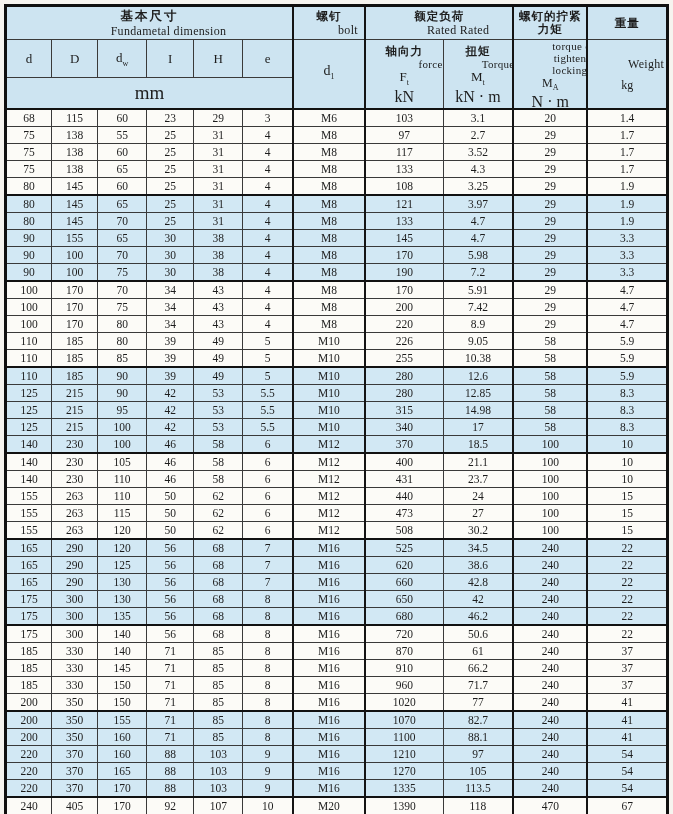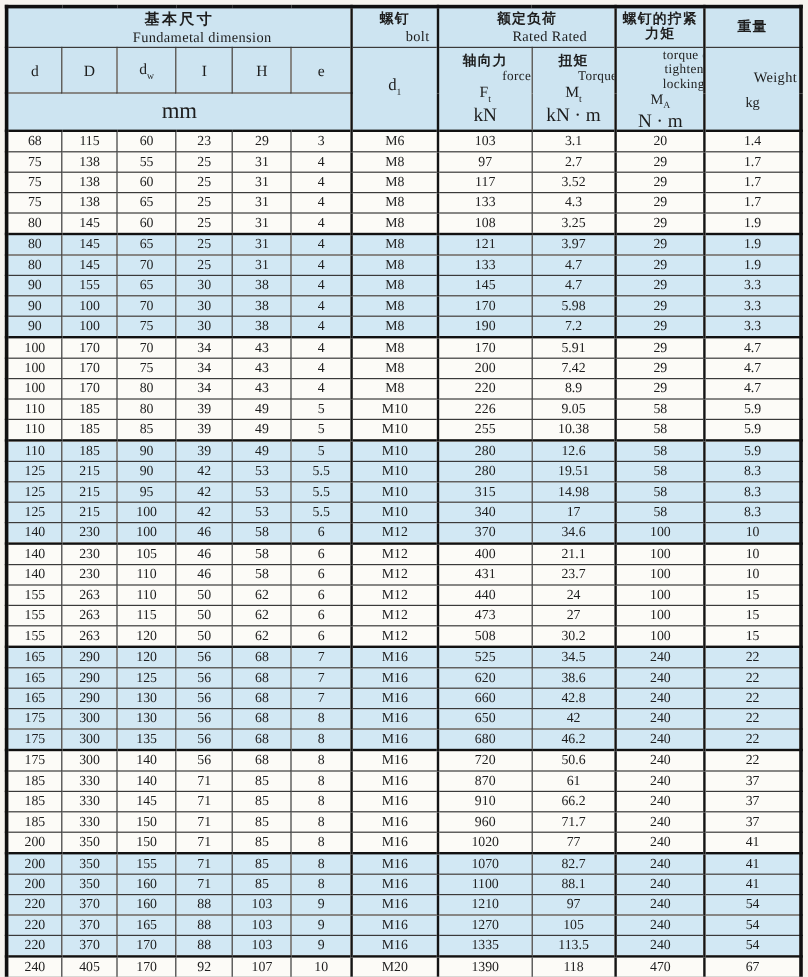--- a/index.html
+++ b/index.html
@@ -352,21 +352,21 @@
         </tr>
         <tr class="shaded">
           <td>125</td>
           <td>215</td>
           <td>90</td>
           <td>42</td>
           <td>53</td>
           <td>5.5</td>
           <td class="vthick">M10</td>
           <td class="vthick">280</td>
-          <td>19.51</td>
+          <td>12.85</td>
           <td class="vthick">58</td>
           <td class="vthick">8.3</td>
         </tr>
         <tr class="shaded">
           <td>125</td>
           <td>215</td>
           <td>95</td>
           <td>42</td>
           <td>53</td>
           <td>5.5</td>
@@ -391,21 +391,21 @@
         </tr>
         <tr class="shaded">
           <td>140</td>
           <td>230</td>
           <td>100</td>
           <td>46</td>
           <td>58</td>
           <td>6</td>
           <td class="vthick">M12</td>
           <td class="vthick">370</td>
-          <td>34.6</td>
+          <td>18.5</td>
           <td class="vthick">100</td>
           <td class="vthick">10</td>
         </tr>
         <tr class="group-start">
           <td>140</td>
           <td>230</td>
           <td>105</td>
           <td>46</td>
           <td>58</td>
           <td>6</td>

